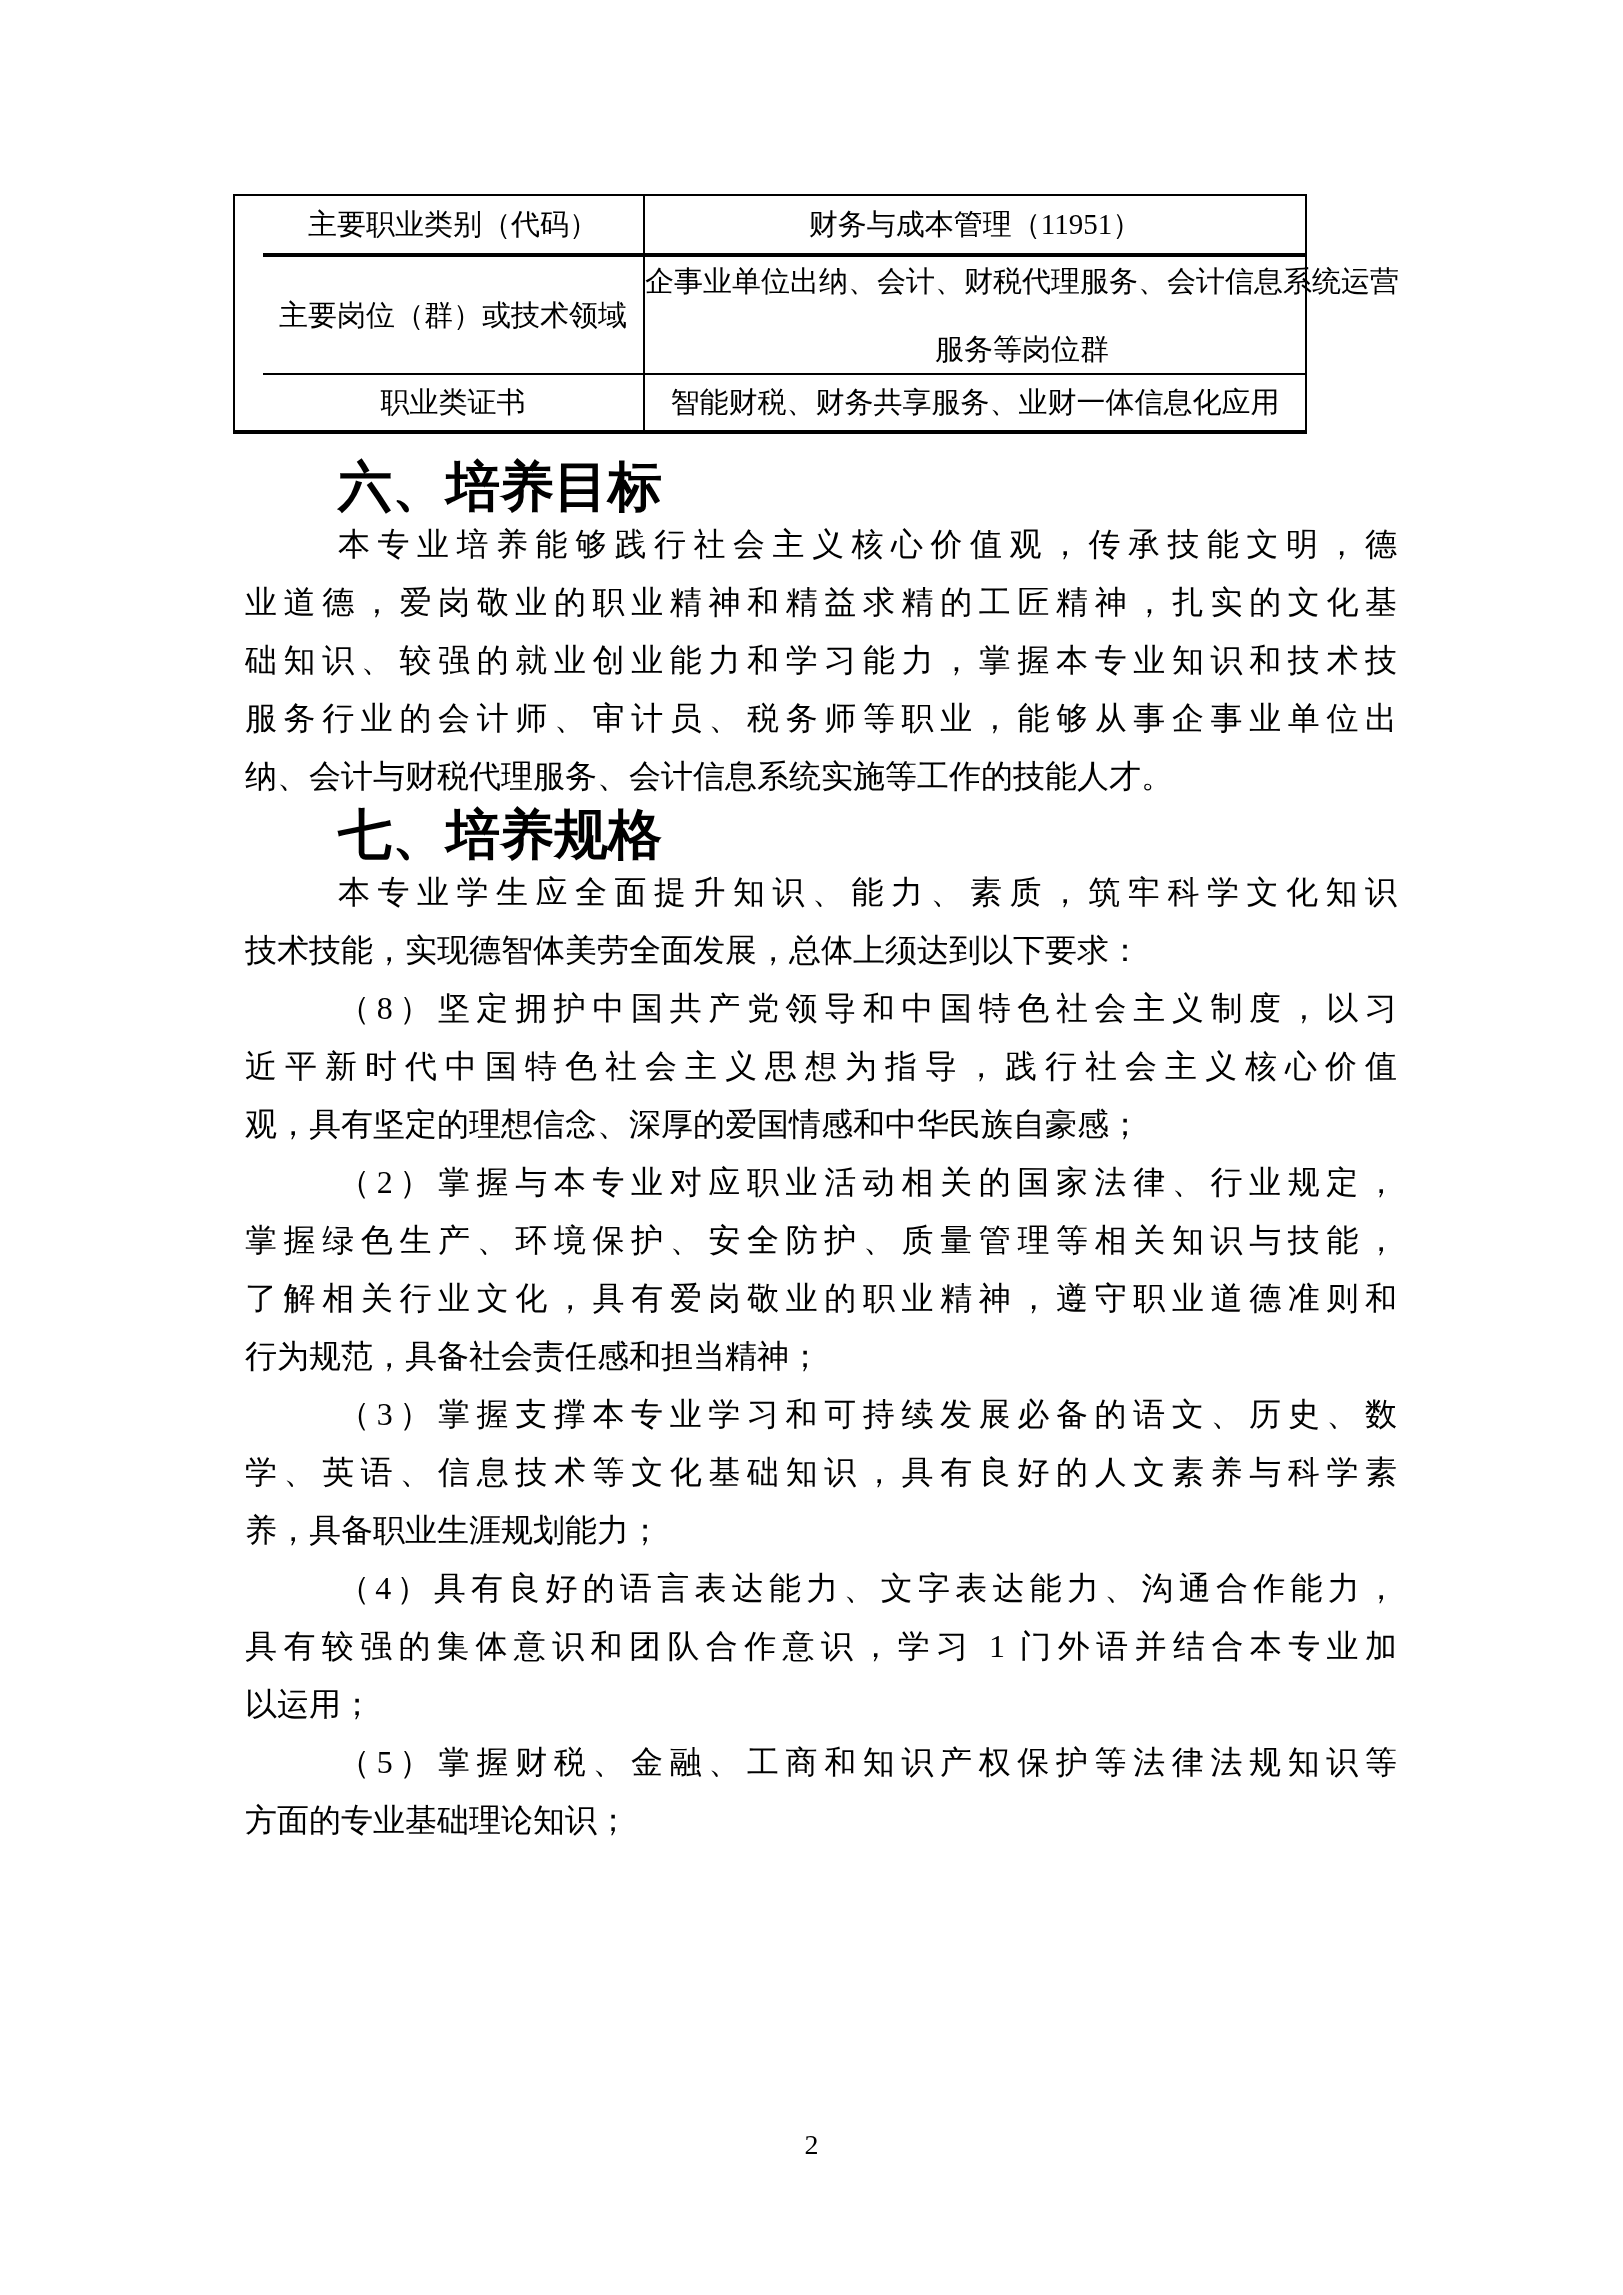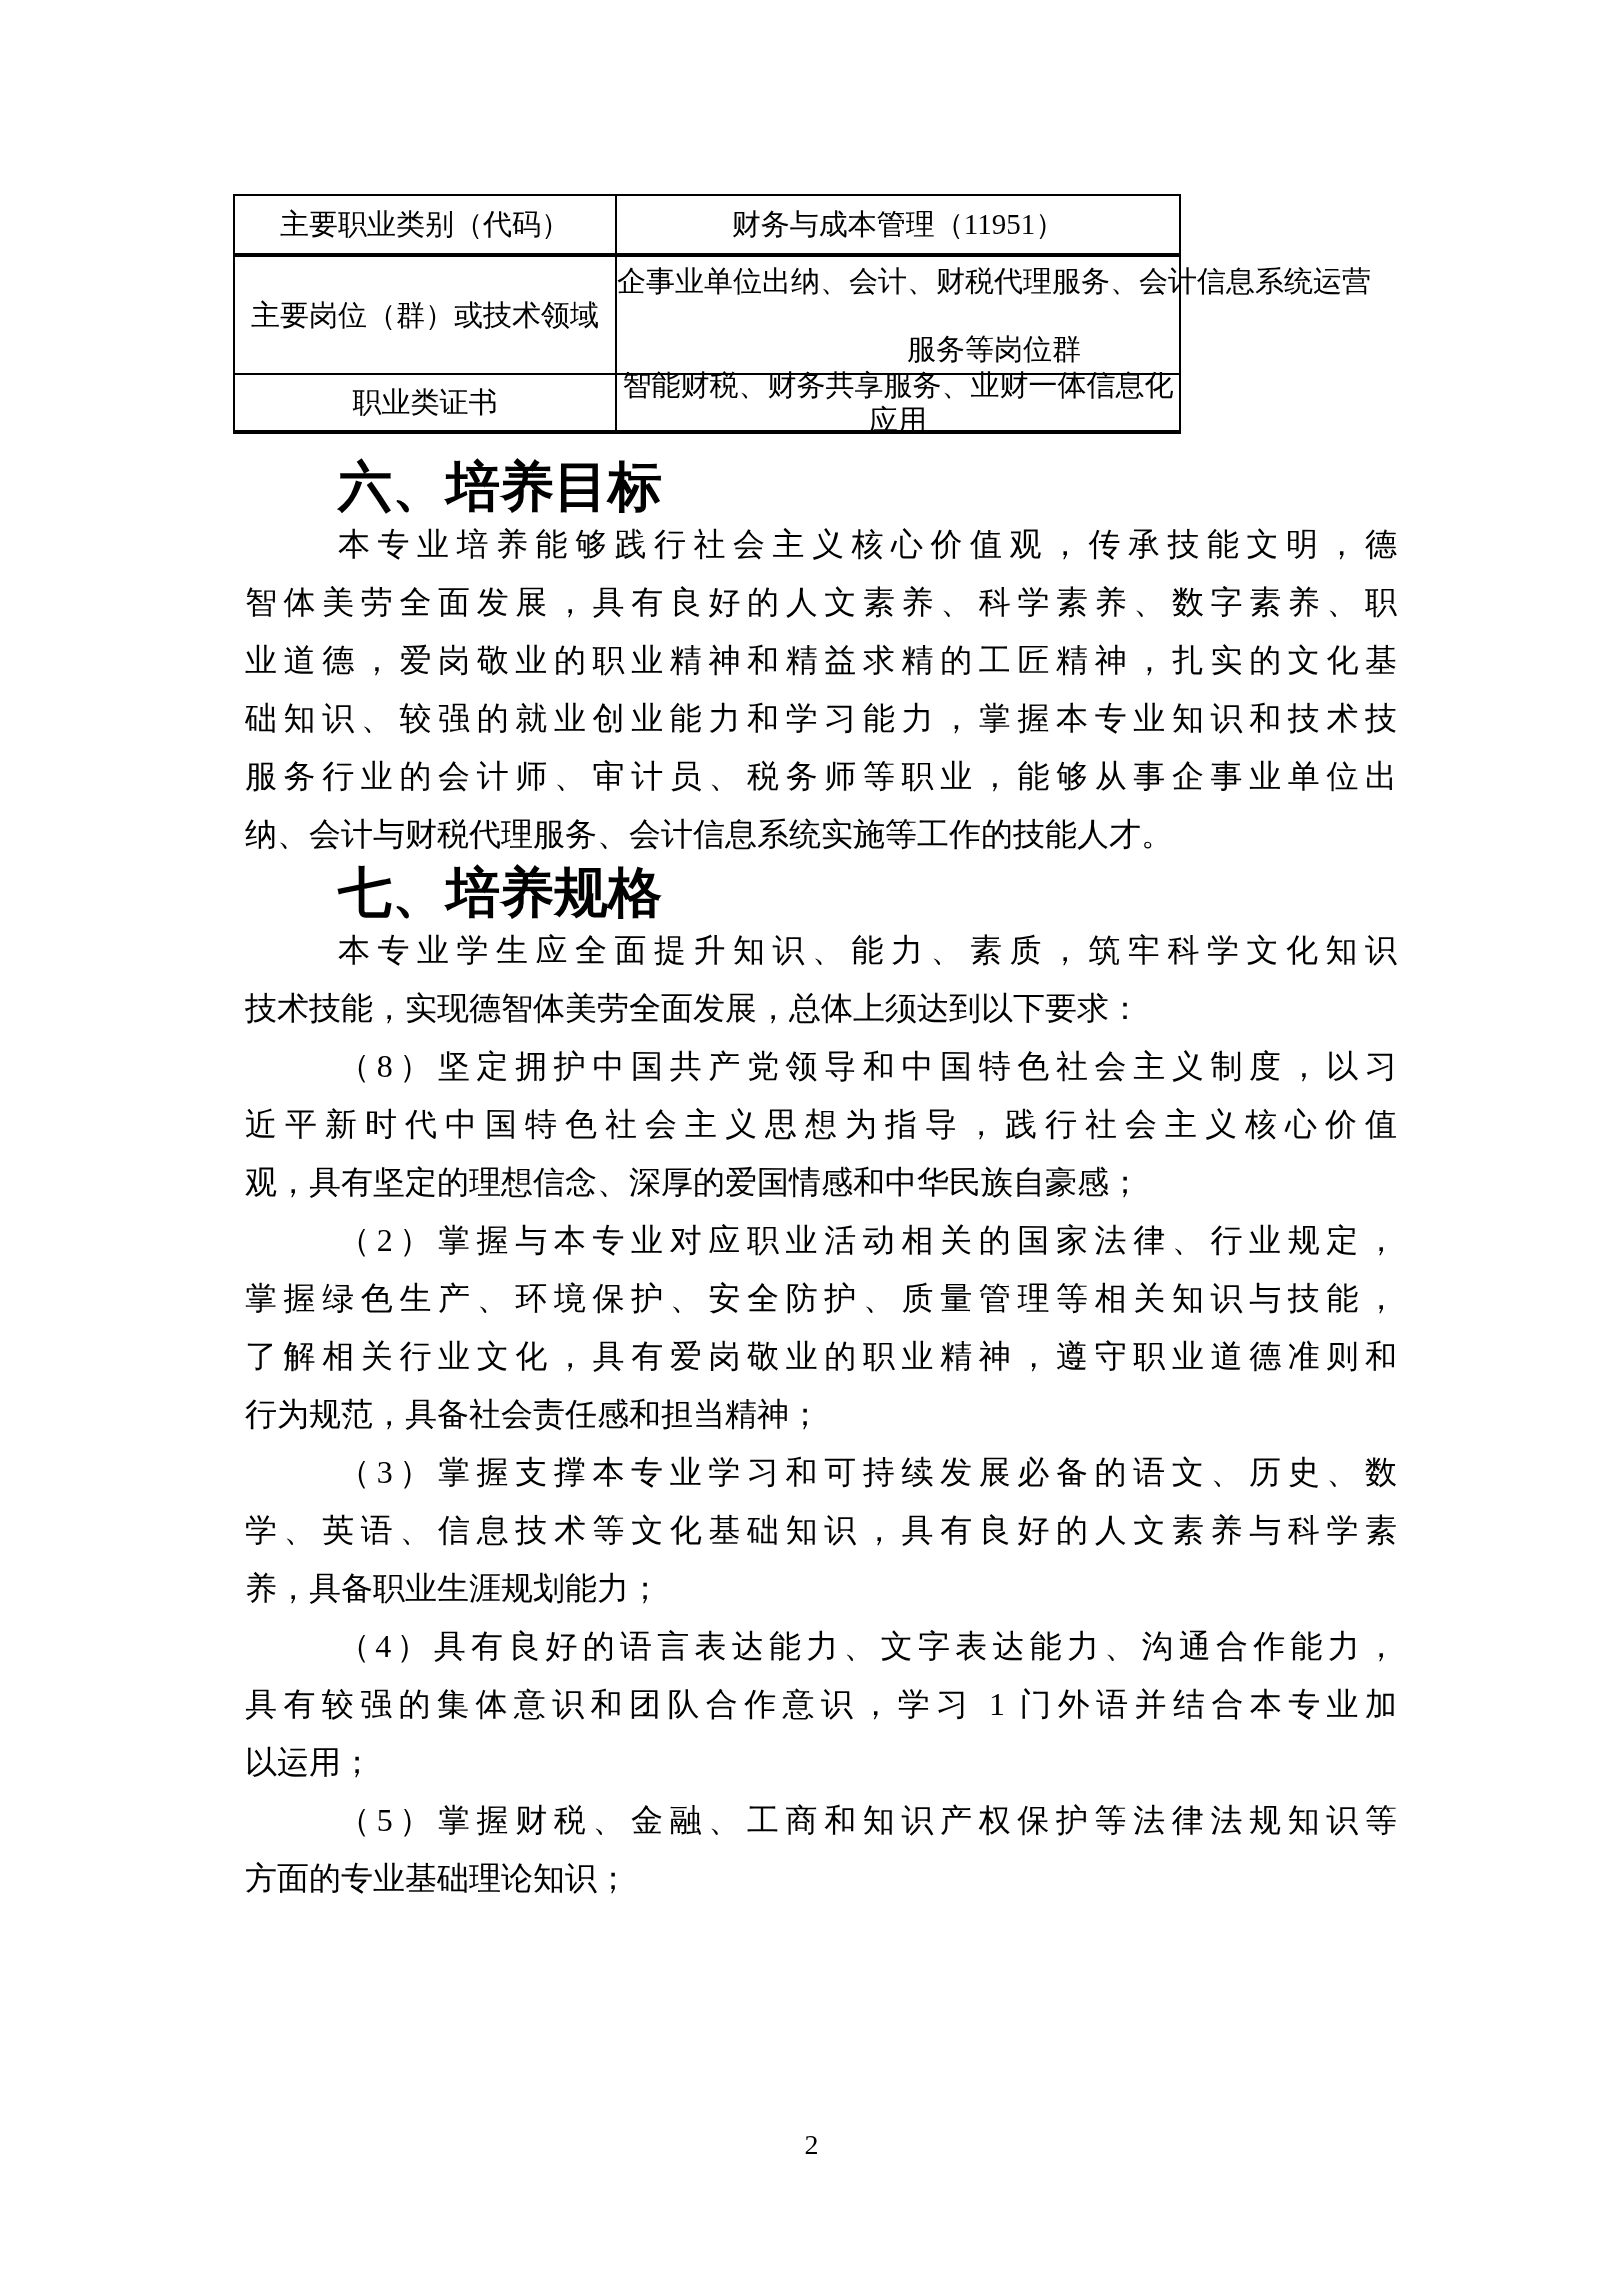--- a/index.html
+++ b/index.html
@@ -8,23 +8,23 @@
     width: 1623px; height: 2295px;
     position: relative;
     font-family: "Liberation Serif", "DejaVu Serif", serif;
     color: #000000;
     overflow: hidden;
   }
   .page { position: absolute; left: 0; top: 0; width: 1623px; height: 2295px; background: #ffffff; }
 
   
   .tbl {
-    position: absolute; left: 233px; top: 194px; width: 948px;
+    position: absolute; left: 233px; top: 194px; width: 1074px;
     border: 2.5px solid #000; border-bottom-width: 4.2px;
-    font-size: 29px; line-height: 1.2;
+    font-size: 29px; line-height: 1.2; padding-left: 28px;
   }
   .trow { display: flex; align-items: stretch; }
   .trow.r1 { height: 61px; border-bottom: 4.2px solid #000; }
   .trow.r2 { height: 118px; border-bottom: 2.5px solid #000; }
   .trow.r3 { height: 55px; }
   .tc { display: flex; flex-direction: column; align-items: center; justify-content: center; text-align: center; }
   .tc.tl { width: 382px; border-right: 2.5px solid #000; flex: none; }
   .tc.tr { flex: 1; }
   .trow.r2 .tc.tr .vl { line-height: 68px; height: 68px; white-space: nowrap; }
 
@@ -74,21 +74,20 @@
       <div class="tc tl">职业类证书</div>
       <div class="tc tr">
         <div class="vl">智能财税、财务共享服务、业财一体信息化应用</div>
       </div>
     </div>
   </div>
 
   <div class="flow">
     <div class="ln h">六、培养目标</div>
     <div class="ln first">本专业培养能够践行社会主义核心价值观，传承技能文明，德</div>
-    <div class="ln">智体美劳全面发展，具有良好的人文素养、科学素养、数字素养、职</div>
     <div class="ln">业道德，爱岗敬业的职业精神和精益求精的工匠精神，扎实的文化基</div>
     <div class="ln">础知识、较强的就业创业能力和学习能力，掌握本专业知识和技术技</div>
     <div class="ln">服务行业的会计师、审计员、税务师等职业，能够从事企事业单位出</div>
     <div class="ln last">纳、会计与财税代理服务、会计信息系统实施等工作的技能人才。</div>
 
     <div class="ln h">七、培养规格</div>
     <div class="ln first">本专业学生应全面提升知识、能力、素质，筑牢科学文化知识</div>
     <div class="ln last">技术技能，实现德智体美劳全面发展，总体上须达到以下要求：</div>
     <div class="ln first">（8）坚定拥护中国共产党领导和中国特色社会主义制度，以习</div>
     <div class="ln">近平新时代中国特色社会主义思想为指导，践行社会主义核心价值</div>

